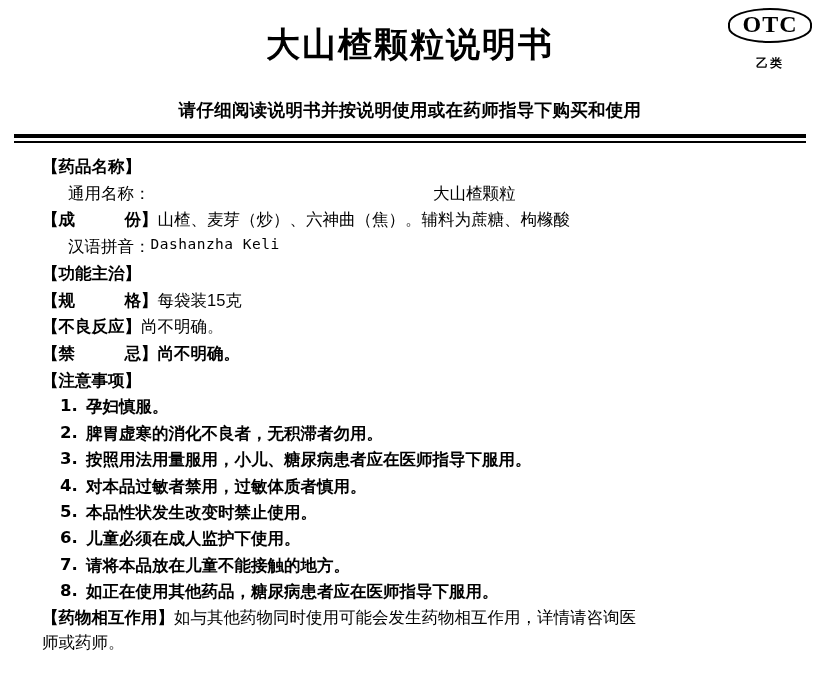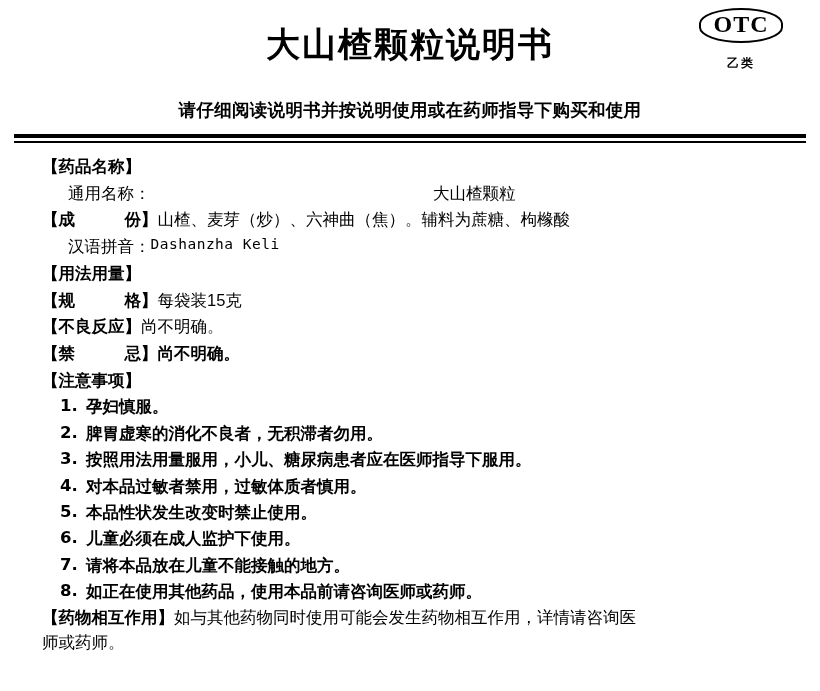--- a/index.html
+++ b/index.html
@@ -20,21 +20,21 @@
     width: 820px;
     height: 691px;
     box-sizing: border-box;
     padding: 0;
   }
 
   
   .otc-badge {
     position: absolute;
     top: 8px;
-    right: 37px;
+    right: 8px;
     width: 84px;
     text-align: center;
   }
   .otc-badge .otc-box {
     border: 2px solid #000;
     border-radius: 50% / 45%;
     font-size: 24px;
     font-weight: bold;
     letter-spacing: 1px;
     line-height: 1.15;
@@ -163,21 +163,21 @@
       <span class="value">山楂、麦芽（炒）、六神曲（焦）。辅料为蔗糖、枸橼酸</span>
     </div>
 
     <div class="row indent1">
       <span>汉语拼音：</span>
       <span class="pinyin">Dashanzha Keli</span>
     </div>
 
 
     <div class="row">
-      <span class="label">【用法用量】</span>
+      <span class="label">【功能主治】</span>
     </div>
 
     <div class="row">
       <span class="label">【规　　　格】</span>
       <span class="value">每袋装15克</span>
     </div>
 
 
     <div class="row">
       <span class="label">【不良反应】</span>
@@ -217,21 +217,21 @@
       <li>
         <span class="num">6.</span>
         <span class="txt">儿童必须在成人监护下使用。</span>
       </li>
       <li>
         <span class="num">7.</span>
         <span class="txt">请将本品放在儿童不能接触的地方。</span>
       </li>
       <li>
         <span class="num">8.</span>
-        <span class="txt">如正在使用其他药品，使用本品前请咨询医师或药师。</span>
+        <span class="txt">如正在使用其他药品，糖尿病患者应在医师指导下服用。</span>
       </li>
     </ol>
 
     <div class="row tight">
       <span class="label">【药物相互作用】</span>
       <span class="value">如与其他药物同时使用可能会发生药物相互作用，详情请咨询医</span>
     </div>
     <div class="tight">师或药师。</div>
 
   </div>

